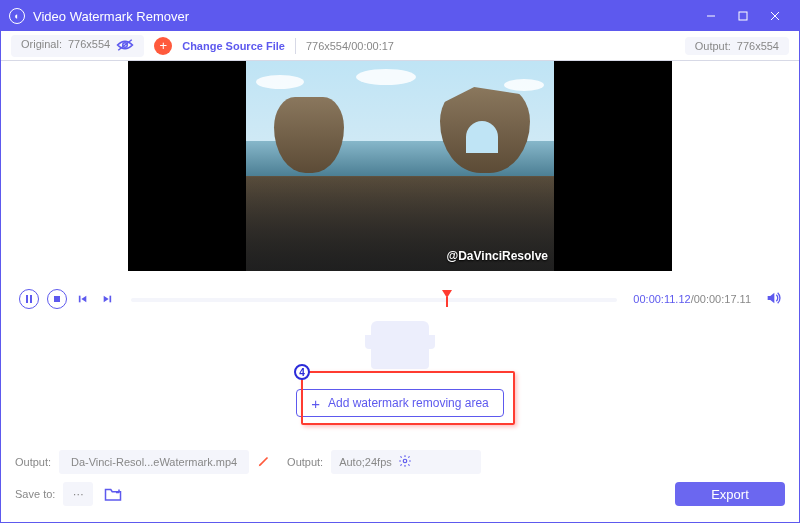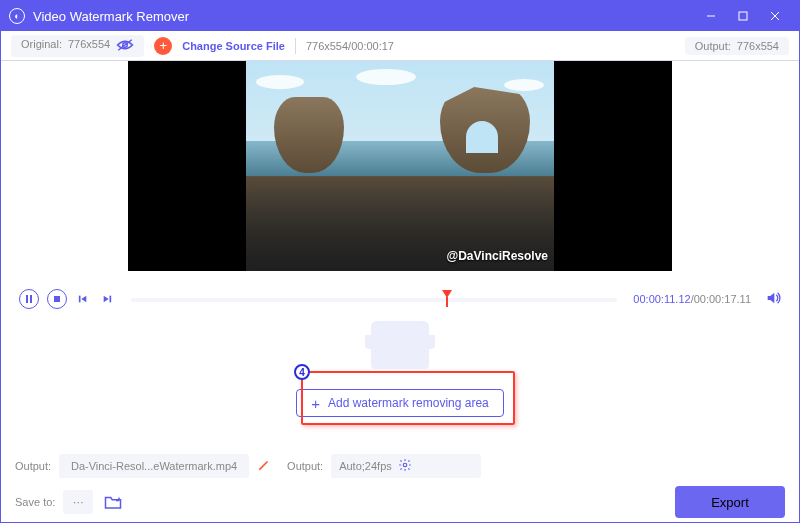--- a/index.html
+++ b/index.html
@@ -228,27 +228,27 @@
     color: var(--text-light);
     height: 24px;
     justify-content: center;
   }
   .field.grow { flex:1; }
   .icon-btn {
     width:24px;height:24px;display:flex;align-items:center;justify-content:center;
     cursor:pointer;color:var(--brand);
   }
   .export-btn {
-    width: 110px; height: 32px;
+    width: 110px; height: 24px;
     background: var(--brand-light);
-    color:#000000; border:none; border-radius:4px;
+    color:#ffffff; border:none; border-radius:4px;
     font-size:13px; cursor:pointer;
     margin-left:auto;
   }
-  .row.saveto { padding-bottom: 4px; }
+  .row.saveto { padding-bottom: 16px; }
   .pen { color:#ff5a3c; }
 </style>
 </head>
 <body>
 
 <div class="app">
 
   <div class="titlebar">
     <div class="logo">◐</div>
     <div class="title">Video Watermark Remover</div>

